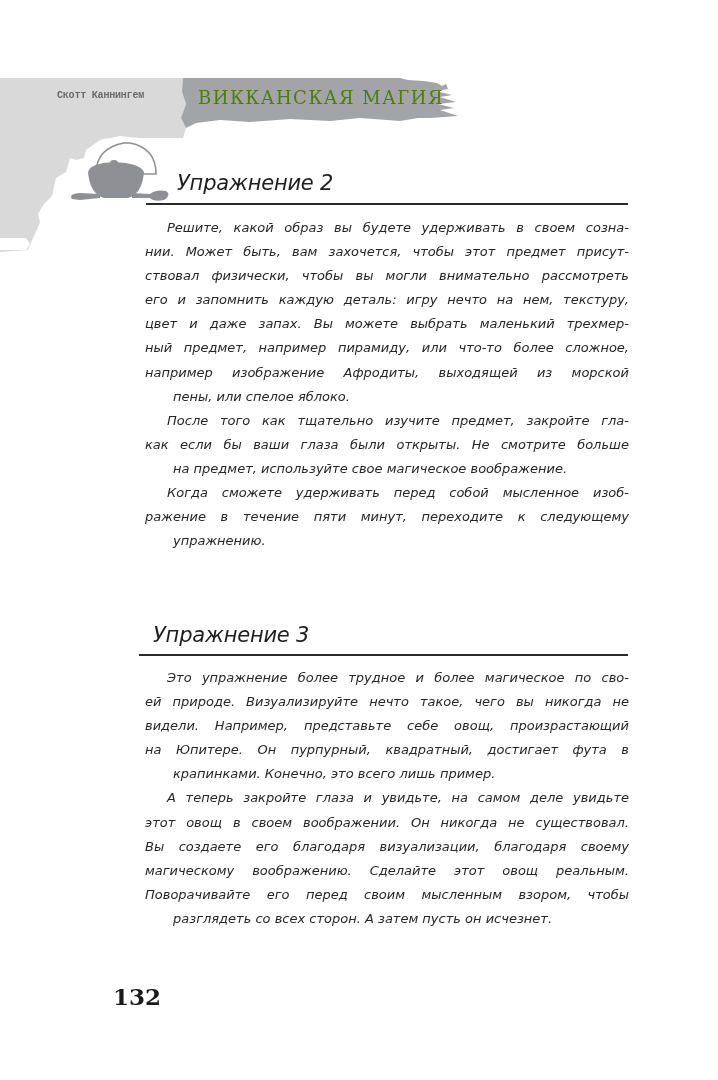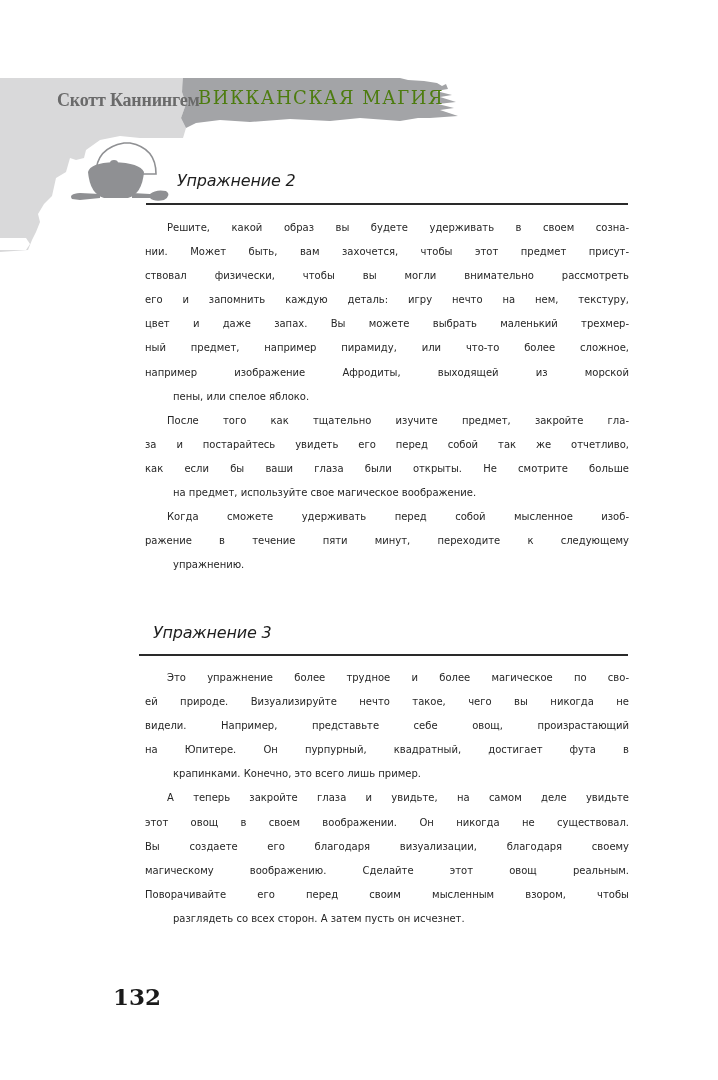--- a/index.html
+++ b/index.html
@@ -5,38 +5,38 @@
     html, body { margin: 0; padding: 0; }
     body {
       width: 718px; height: 1080px; position: relative; overflow: hidden;
       background: #ffffff;
       font-family: "DejaVu Sans", sans-serif;
       color: #222222;
     }
     .deco { position: absolute; left: 0; top: 0; width: 718px; height: 320px; pointer-events: none; }
     .header-author {
       position: absolute; left: 57px; top: 90px;
-      font-family: Liberation Serif, serif; font-weight: bold;
-      font-size: 18px; color: #6a6a6a; letter-spacing: -0.2px;
+      font-family: Liberation Mono, monospace; font-weight: bold;
+      font-size: 10px; color: #6a6a6a; letter-spacing: -0.2px;
     }
     .header-title {
       position: absolute; left: 198px; top: 87px;
       font-family: "DejaVu Serif", serif; font-size: 18px;
       color: #4d7c0f; letter-spacing: 1.5px;
     }
     .heading {
       position: absolute; font-style: italic;
-      font-family: "DejaVu Sans", sans-serif; font-size: 16px;
+      font-family: "DejaVu Sans", sans-serif; font-size: 21px;
       color: #1e1e1e; letter-spacing: -0.2px;
     }
     .rule { position: absolute; height: 2px; background: #2a2a2a; }
     .para {
       position: absolute; left: 145px; width: 484px;
-      font-size: 10px; line-height: 24.1px;
-      text-align: justify; color: #262626;
+      font-size: 13px; line-height: 24.1px;
+      text-align: justify; color: #262626; font-style: italic;
     }
     .para .line { display: block; text-align: justify; text-align-last: justify; white-space: nowrap; }
     .para .line.last { text-align-last: left; margin-left: 28px; }
     .para .line.indent { text-indent: 22px; }
     .page-number {
       position: absolute; left: 113px; top: 983px;
       font-family: "DejaVu Serif", serif; font-weight: bold; font-size: 23px;
       color: #1a1a1a;
     }
   </style>
@@ -81,21 +81,20 @@
 <div class="para" style="top:216px;">
   <span class="line indent">Решите, какой образ вы будете удерживать в своем созна-</span>
   <span class="line">нии. Может быть, вам захочется, чтобы этот предмет присут-</span>
   <span class="line">ствовал физически, чтобы вы могли внимательно рассмотреть</span>
   <span class="line">его и запомнить каждую деталь: игру нечто на нем, текстуру,</span>
   <span class="line">цвет и даже запах. Вы можете выбрать маленький трехмер-</span>
   <span class="line">ный предмет, например пирамиду, или что-то более сложное,</span>
   <span class="line">например изображение Афродиты, выходящей из морской</span>
   <span class="line last">пены, или спелое яблоко.</span>
   <span class="line indent">После того как тщательно изучите предмет, закройте гла-</span>
-  <span class="line">за и постарайтесь увидеть его перед собой так же отчетливо,</span>
   <span class="line">как если бы ваши глаза были открыты. Не смотрите больше</span>
   <span class="line last">на предмет, используйте свое магическое воображение.</span>
   <span class="line indent">Когда сможете удерживать перед собой мысленное изоб-</span>
   <span class="line">ражение в течение пяти минут, переходите к следующему</span>
   <span class="line last">упражнению.</span>
 </div>
 
 <div class="heading" style="left:153px; top:623px;text-align:center;">Упражнение 3</div>
 <div class="rule" style="left:139px; top:654px; width:489px;"></div>
 

